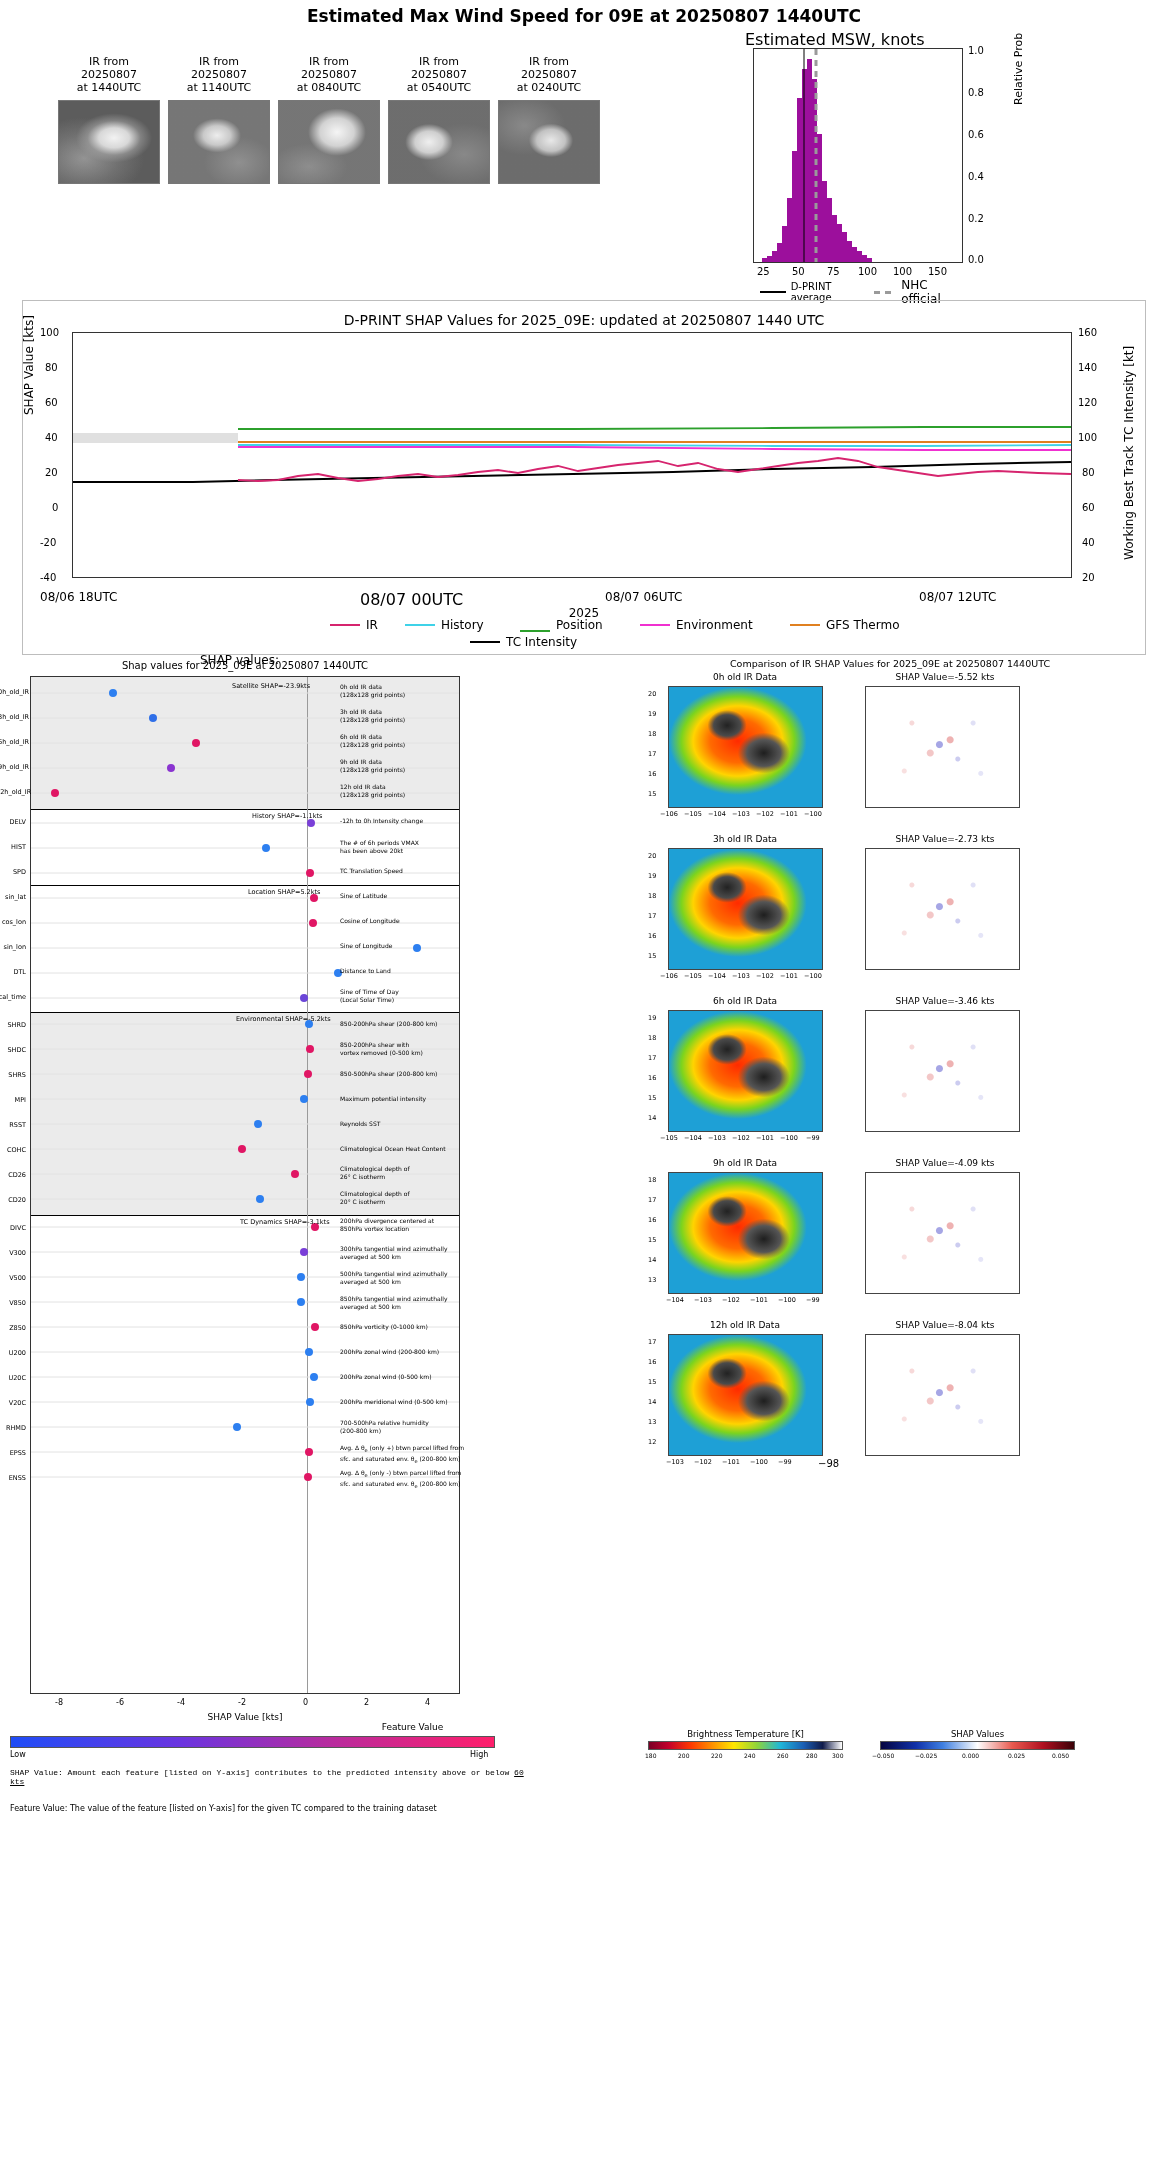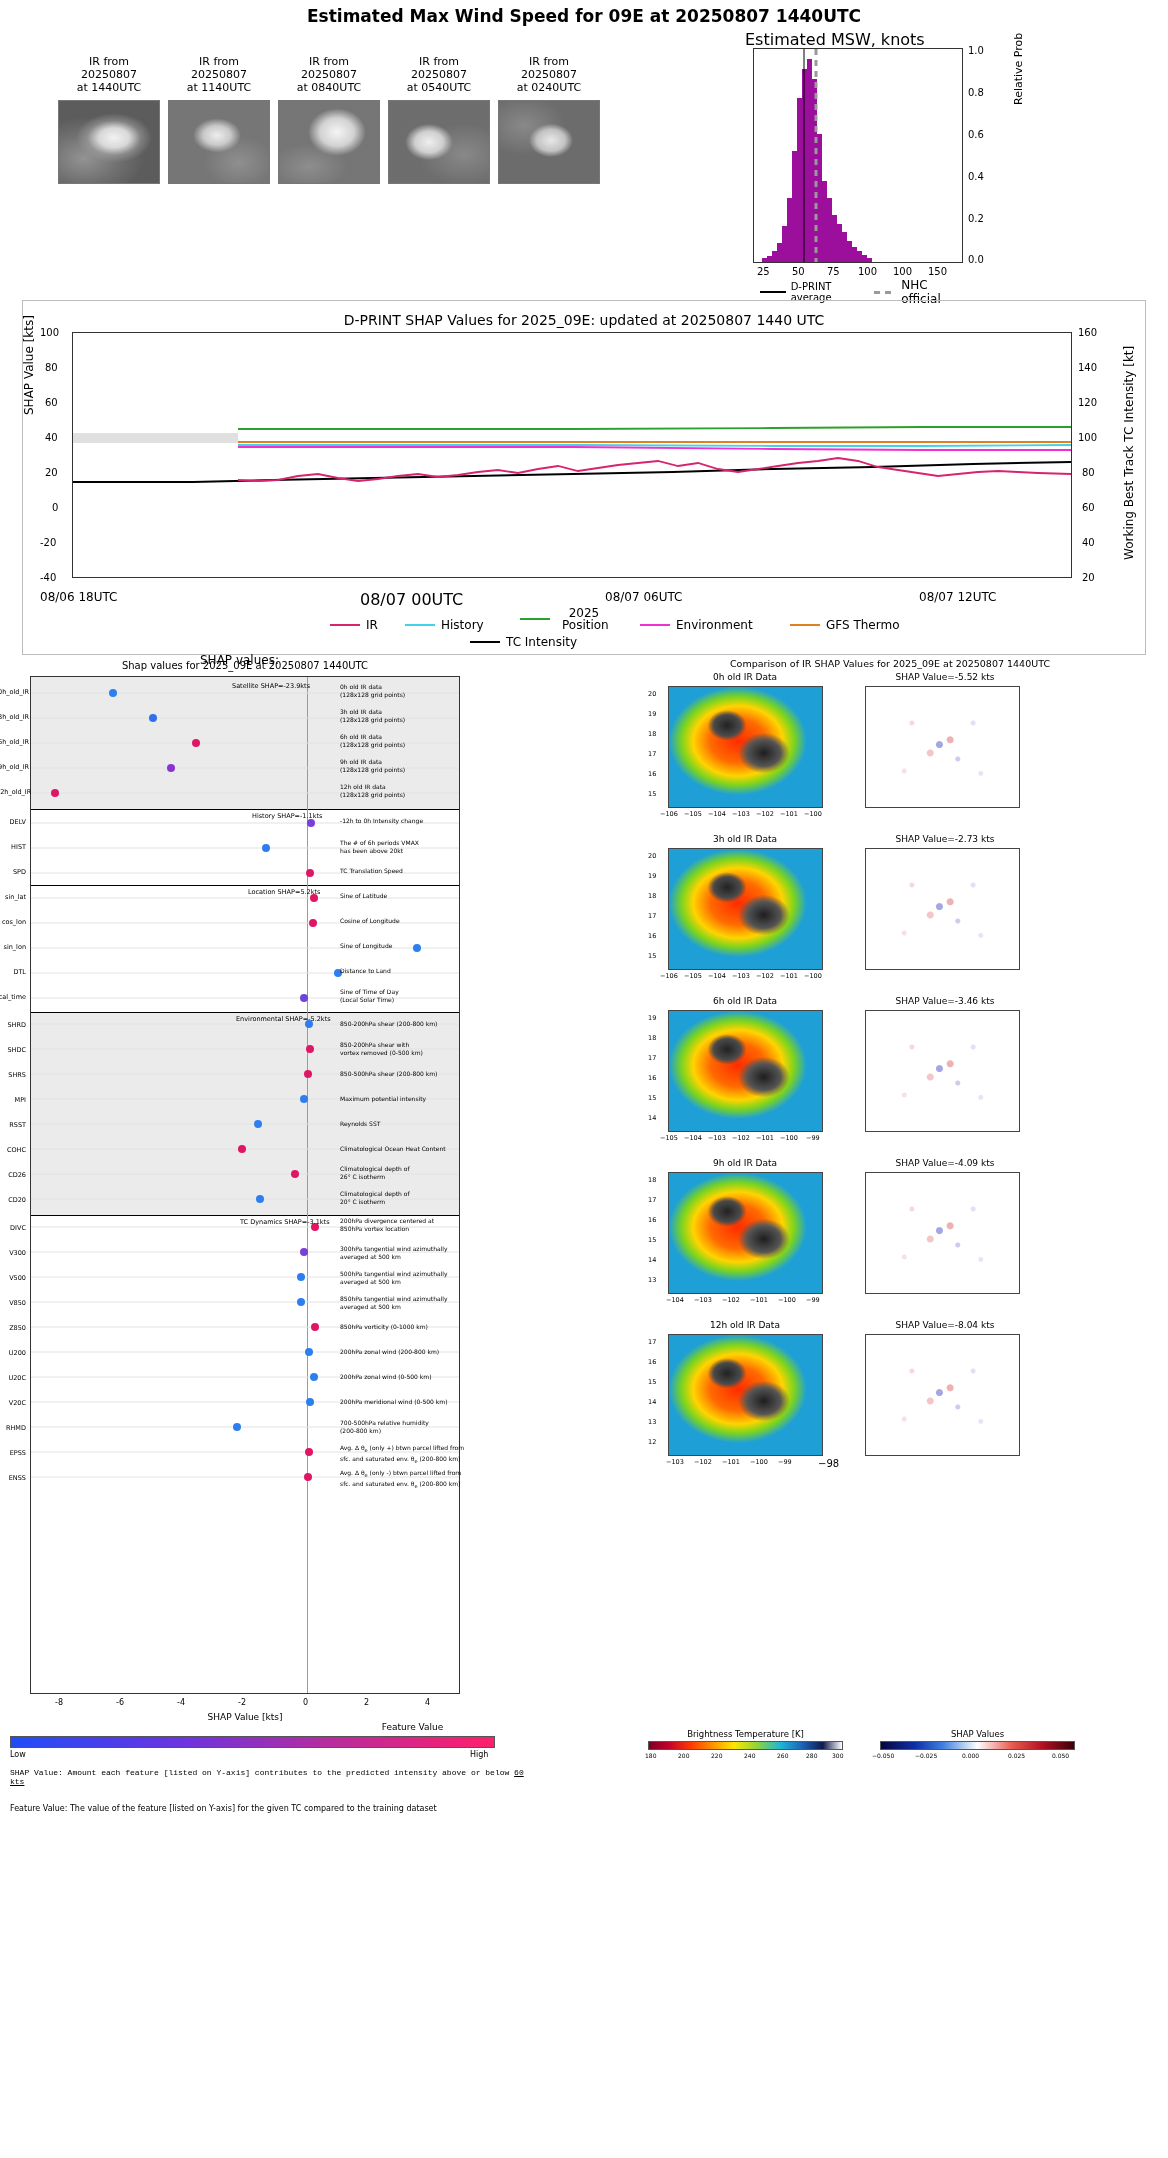--- a/index.html
+++ b/index.html
@@ -259,21 +259,21 @@
   <span class="legend-text">SHAP values:</span>
 </div>
 <div class="abs" style="top:618px;left:330px;display:flex;align-items:center;gap:6px;">
   <span style="display:inline-block;width:30px;height:2px;background:#d6246e;"></span>
   <span class="legend-text">IR</span>
 </div>
 <div class="abs" style="top:618px;left:405px;display:flex;align-items:center;gap:6px;">
   <span style="display:inline-block;width:30px;height:2px;background:#3fd2e8;"></span>
   <span class="legend-text">History</span>
 </div>
-<div class="abs" style="top:618px;left:520px;display:flex;align-items:flex-start;gap:12px;">
+<div class="abs" style="top:618px;left:520px;display:flex;align-items:flex-end;gap:6px;">
   <span style="display:inline-block;width:30px;height:2px;background:#2ca02c;"></span>
   <span class="legend-text">Position</span>
 </div>
 <div class="abs" style="top:618px;left:640px;display:flex;align-items:center;gap:6px;">
   <span style="display:inline-block;width:30px;height:2px;background:#f030d0;"></span>
   <span class="legend-text">Environment</span>
 </div>
 <div class="abs" style="top:618px;left:790px;display:flex;align-items:center;gap:6px;">
   <span style="display:inline-block;width:30px;height:2px;background:#e08020;"></span>
   <span class="legend-text">GFS Thermo</span>

